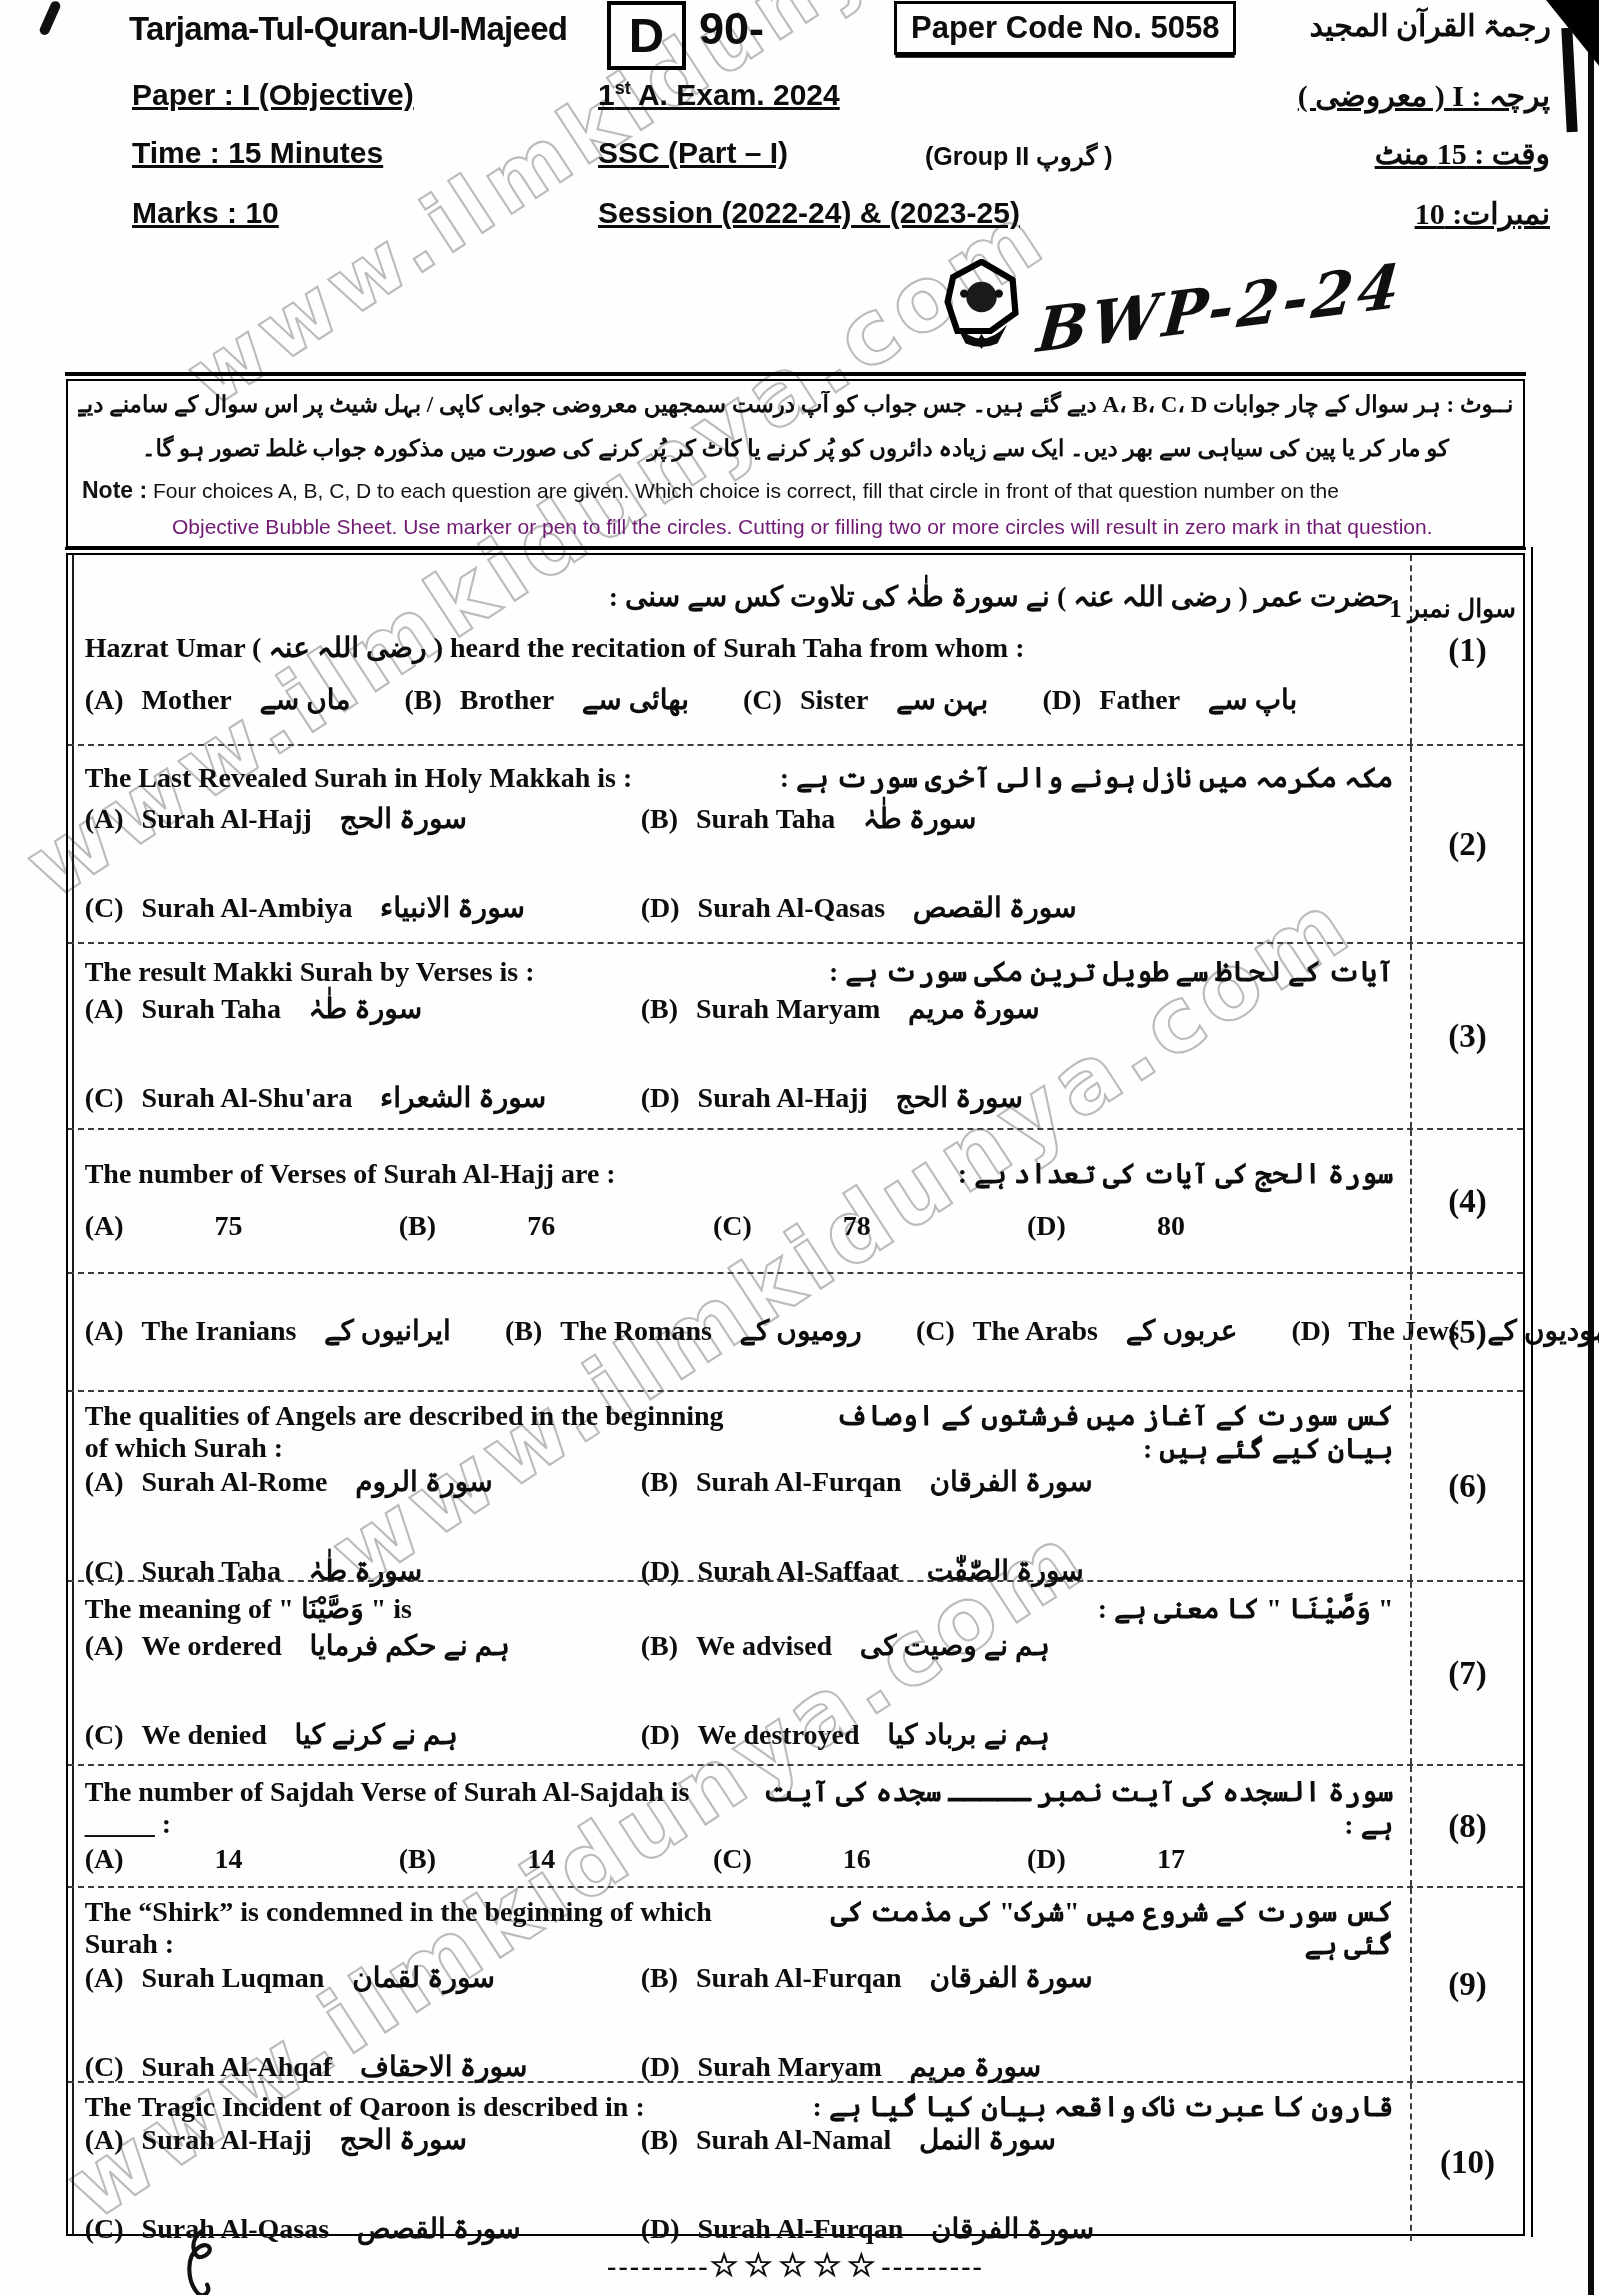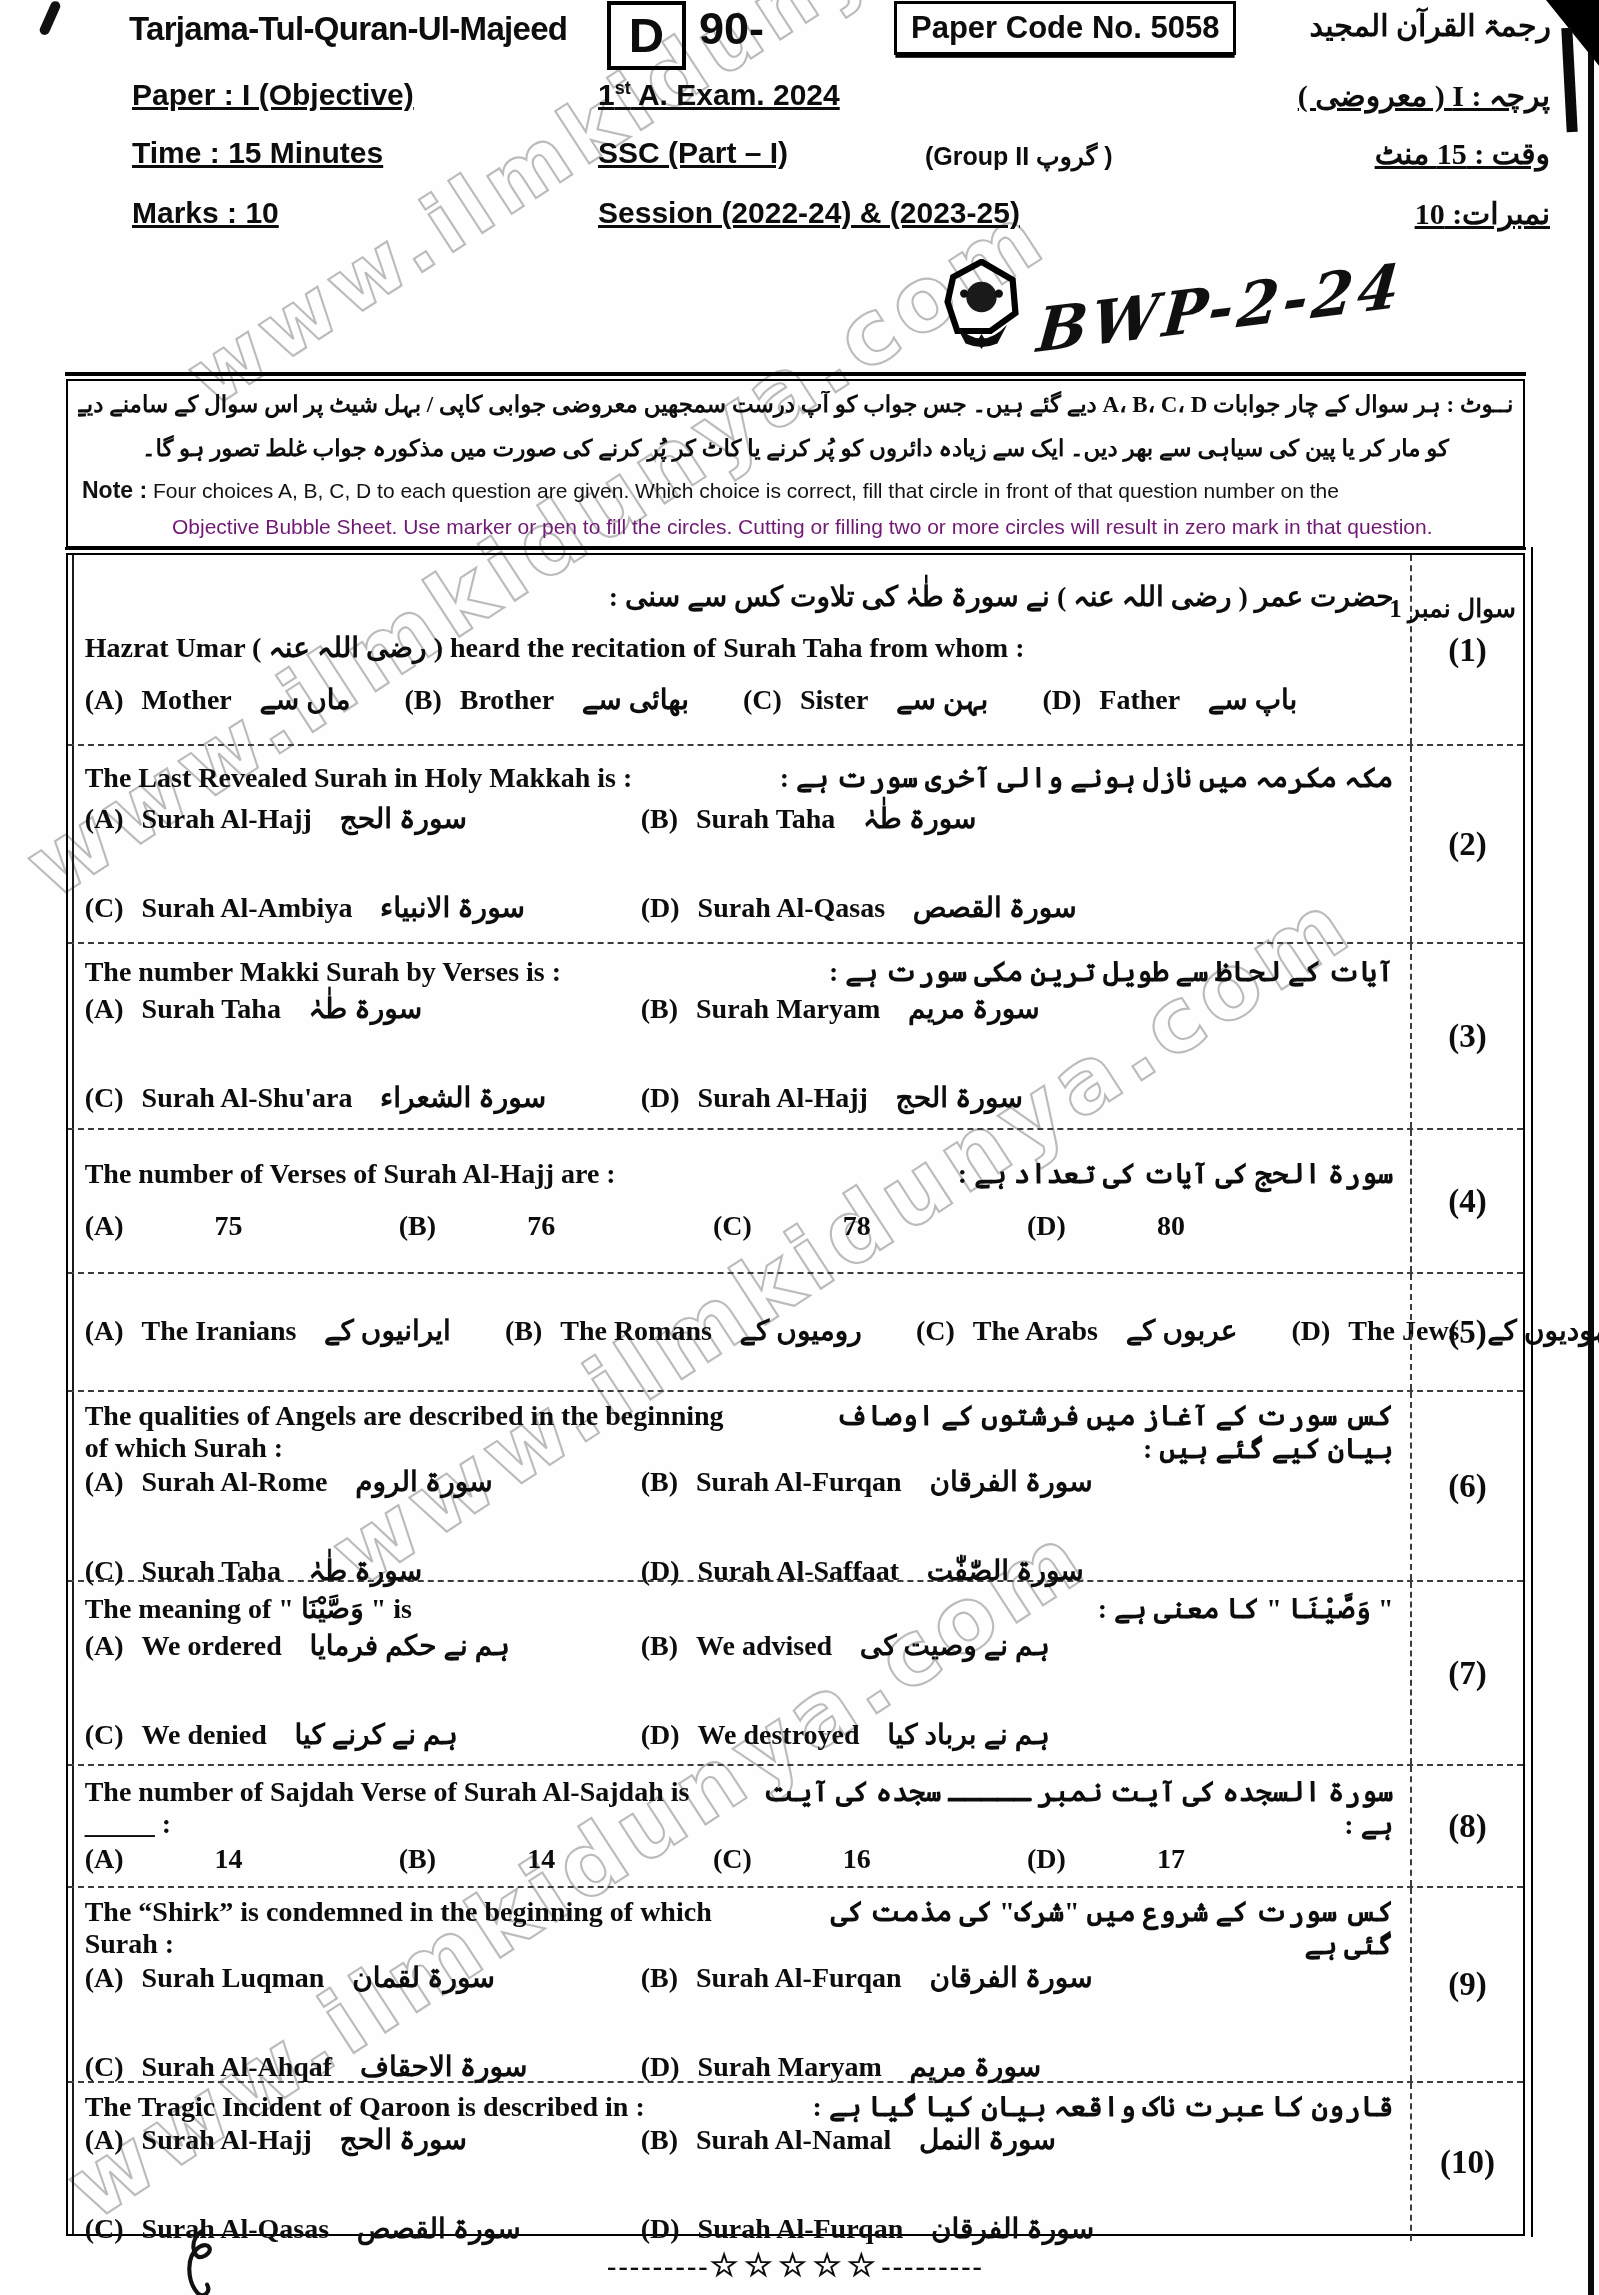--- a/index.html
+++ b/index.html
@@ -206,21 +206,21 @@
               </div>
             </div>
     </div>
     <div class="qnumwrap">
       <div class="qnum">(2)</div>
     </div>
   </div>
         <div class="qrow" style="min-height: 186px; height: 186px;">
     <div class="qcontent">
       <div class="qline">
-        <div class="q-en">The number Makki Surah by Verses is :</div>
+        <div class="q-en">The result Makki Surah by Verses is :</div>
         <div class="q-ur" dir="rtl">آیات کے لحاظ سے طویل ترین مکی سورت ہے :</div>
       </div>
       <div class="opts opts-grid">
               <div class="opt">
                 <span class="okey">(A)</span>
                 <span class="oen">Surah Taha</span>
                 <span class="our" dir="rtl">سورۃ طٰہٰ</span>
               </div>
               <div class="opt">
                 <span class="okey">(B)</span>

